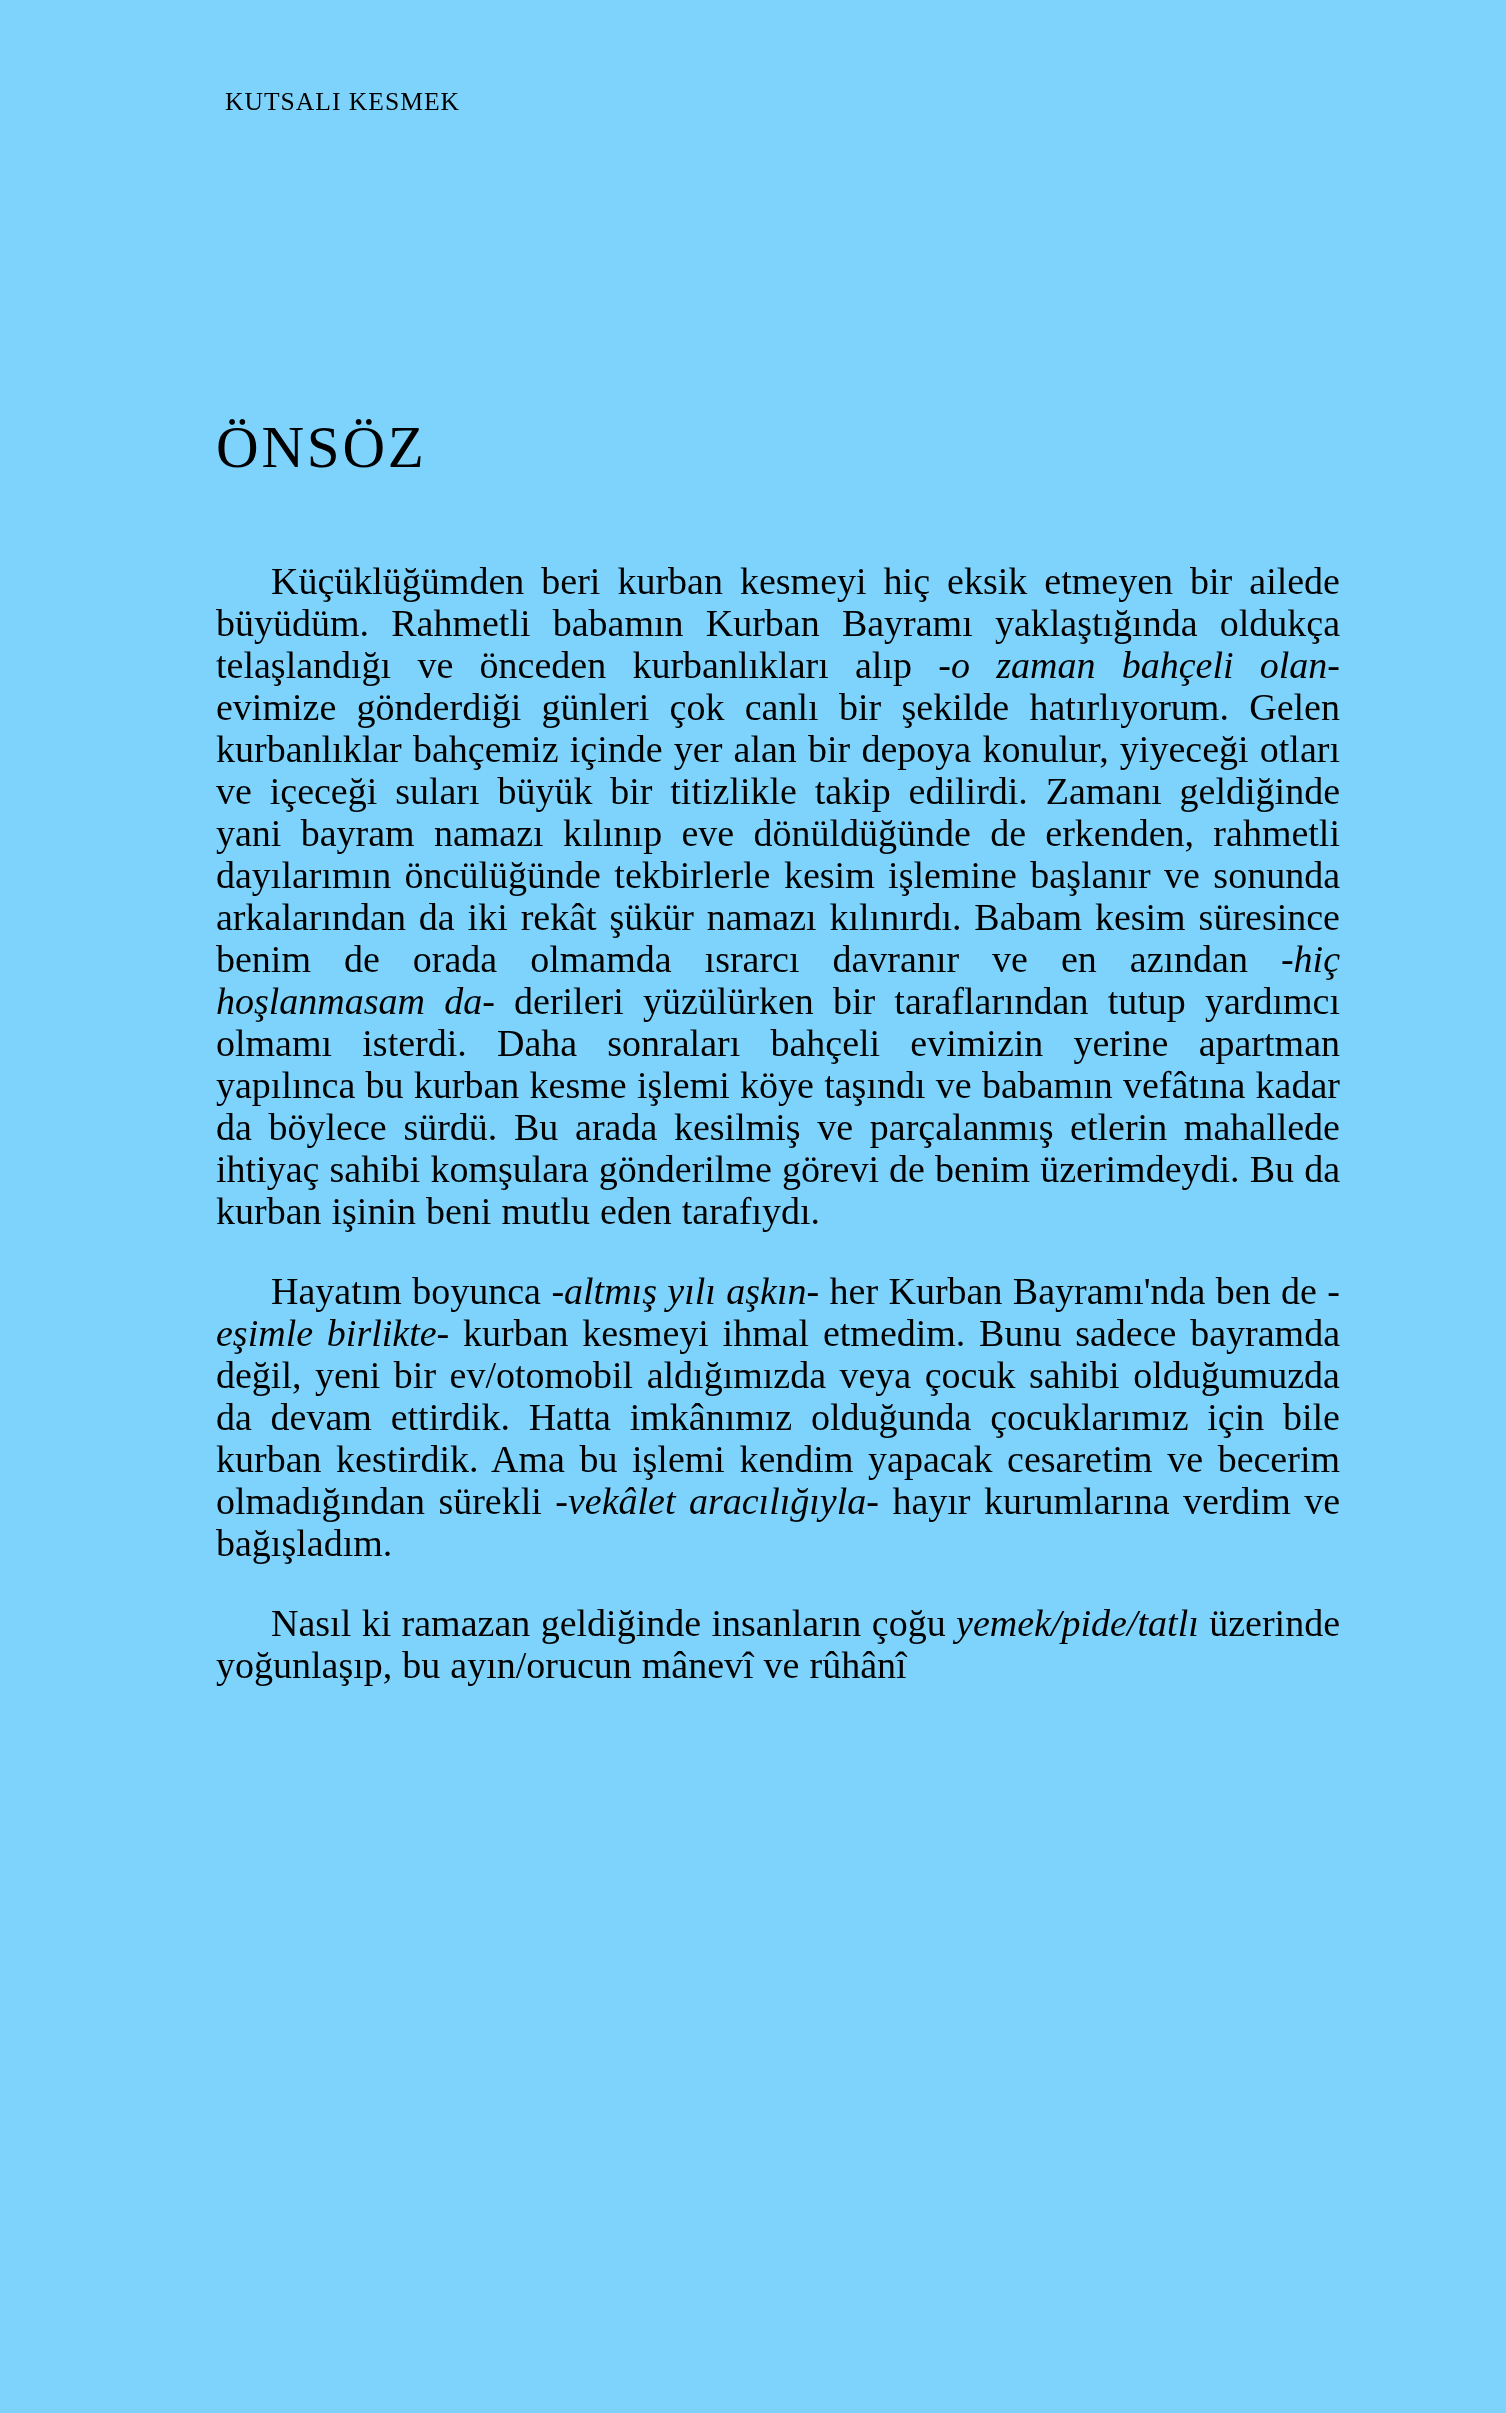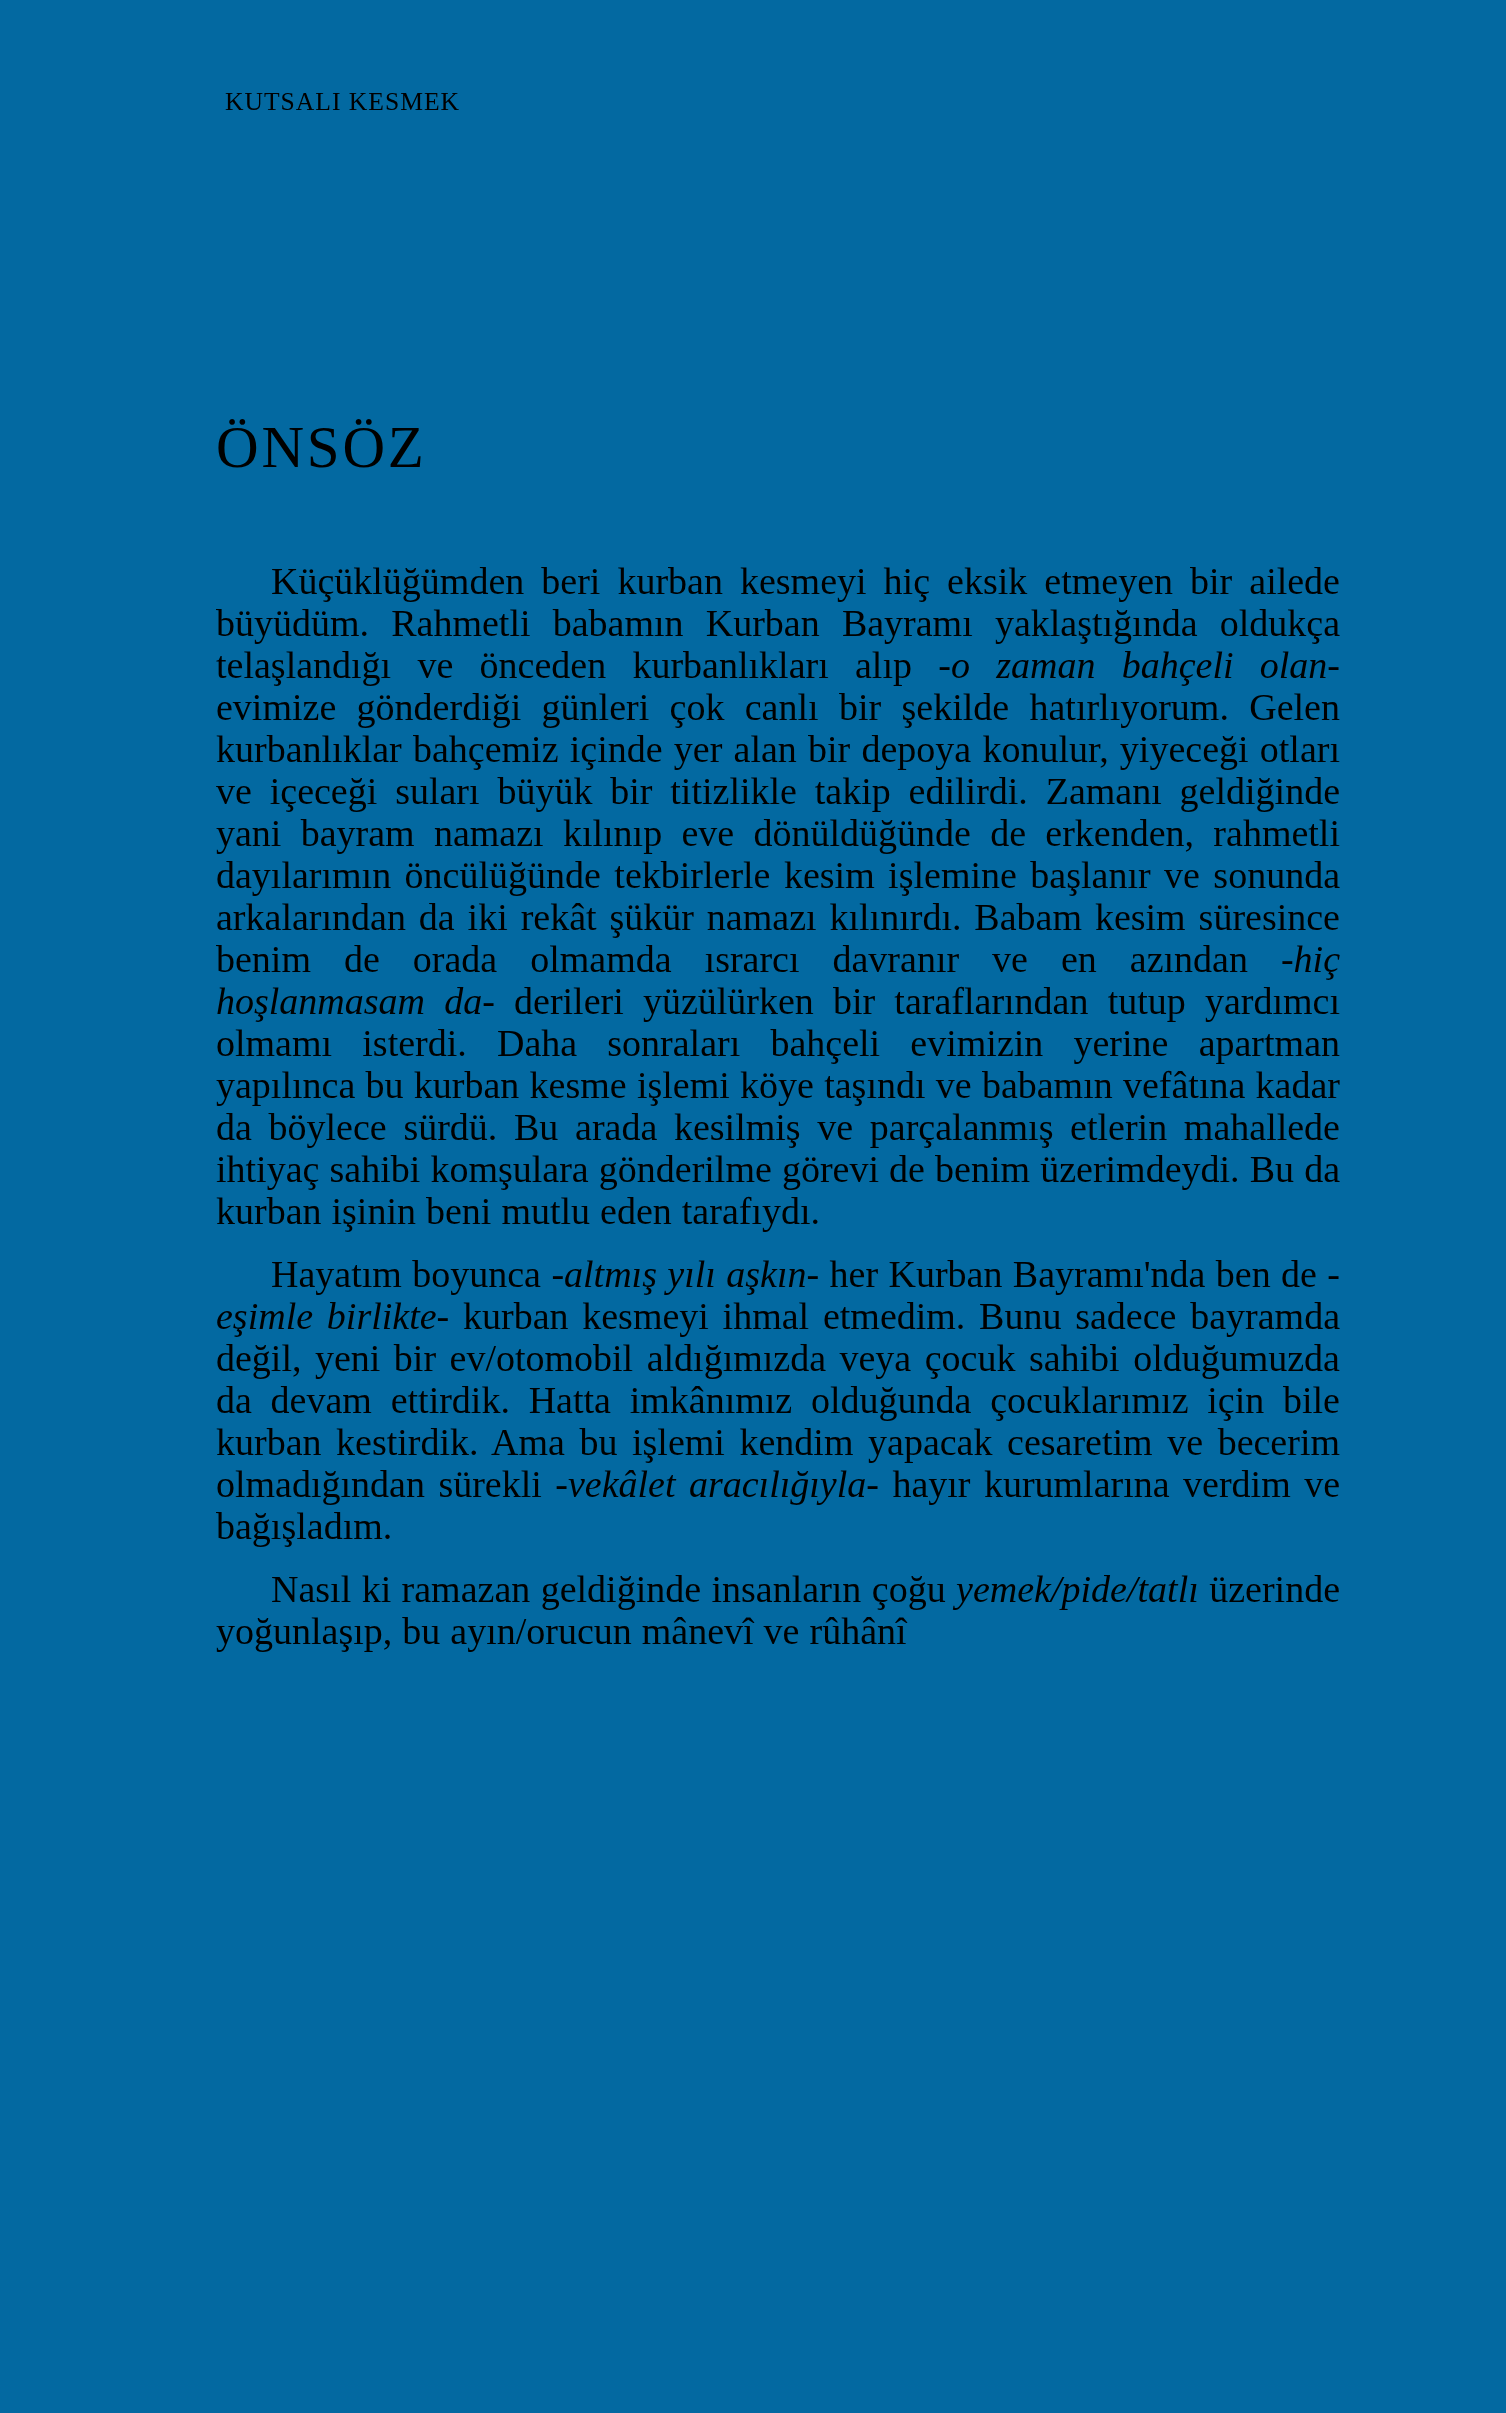--- a/index.html
+++ b/index.html
@@ -4,21 +4,21 @@
 <style>
   html, body {
     margin: 0;
     padding: 0;
     background: #ffffff;
   }
   .page {
     position: relative;
     width: 1507px;
     height: 2413px;
-    background: #0369a1;
+    background: #7dd3fc;
     margin: 0 auto;
     overflow: hidden;
     font-family: "Liberation Serif", "DejaVu Serif", serif;
     color: #000000;
     -webkit-font-smoothing: antialiased;
   }
 
   
   .running-head {
     position: absolute;
@@ -61,21 +61,21 @@
     line-height: 42px;
     text-align: justify;
     text-justify: inter-word;
     text-indent: 55px;
     color: #000000;
     hyphens: none;
     -webkit-hyphens: none;
     word-spacing: 0.5px;
   }
   .para + .para {
-    margin-top: 21px;
+    margin-top: 38px;
   }
   .para .em {
     font-style: italic;
   }
 </style>
 </head>
 <body>
 
 <div class="page">
 

